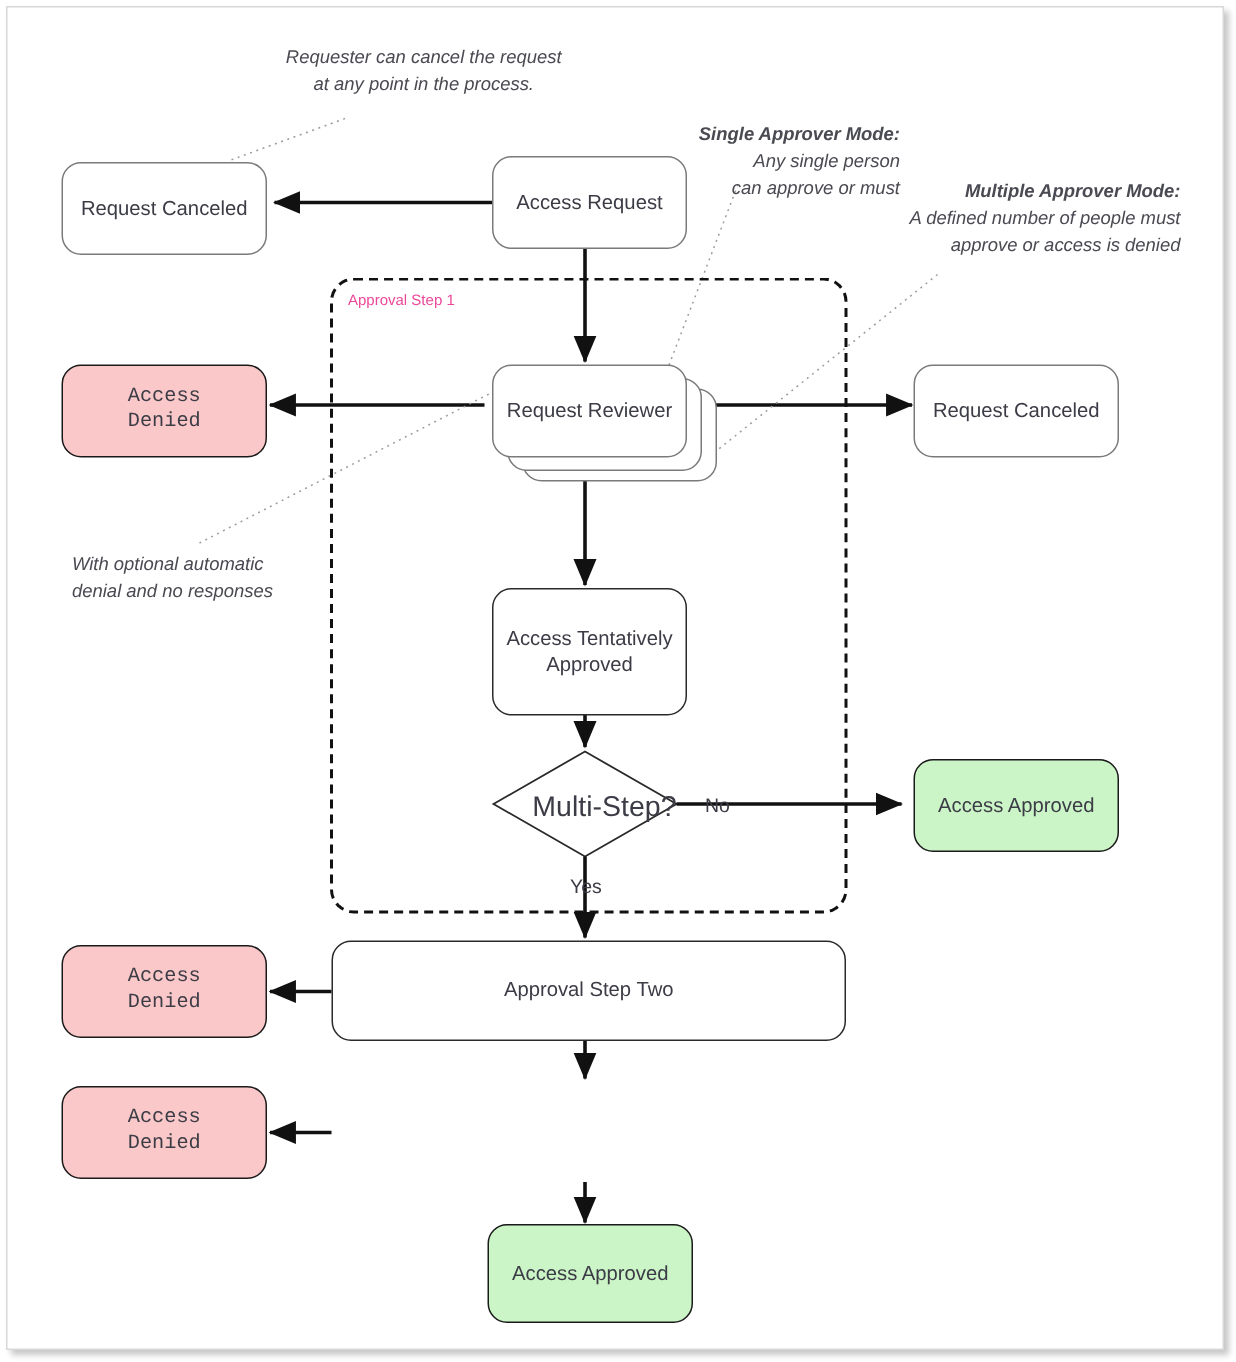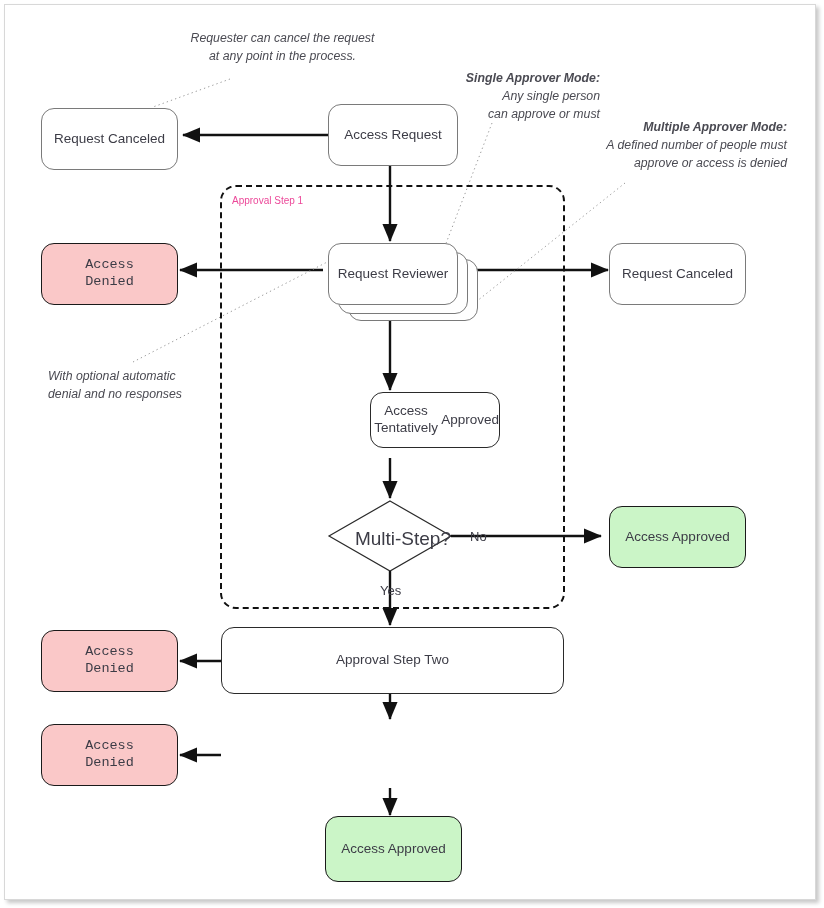--- a/index.html
+++ b/index.html
@@ -208,21 +208,21 @@
     <div class="stack-card" style="left:343px; top:254px; width:130px; height:62px;"></div>
     <div class="stack-card" style="left:333px; top:247px; width:130px; height:62px;"></div>
     <div class="node gray-border" style="left:323px; top:238px; width:130px; height:62px;">
       <span>Request Reviewer</span>
     </div>
 
     <div class="node gray-border" style="left:604px; top:238px; width:137px; height:62px;">
       <span>Request Canceled</span>
     </div>
 
-    <div class="node thin-border tentative" style="left:323px; top:387px; width:130px; height:56px; flex-direction:row;margin-left:42px;">
+    <div class="node thin-border tentative" style="left:323px; top:387px; width:130px; height:85px; flex-direction:column;">
       <span>Access Tentatively</span>
       <span>Approved</span>
     </div>
 
     <div id="diamond-label" style="left:324px; top:523px; width:122px;">Multi-Step?</div>
 
     <div class="node dark-border approved" style="left:604px; top:501px; width:137px; height:62px;">
       <span>Access Approved</span>
     </div>
 
@@ -246,21 +246,21 @@
     </div>
 
     <div class="edge-label" style="left:465px; top:524px;">No</div>
     <div class="edge-label" style="left:375px; top:578px;">Yes</div>
 
     <div class="annot ctr" style="left:170px; top:25px; width:215px;">
       <div>Requester can cancel the request</div>
       <div>at any point in the process.</div>
     </div>
 
-    <div class="annot rgt" style="left:420px; top:65px; width:175px;">
+    <div class="annot rgt" style="left:420px; top:76px; width:175px;">
       <div class="hdr">Single Approver Mode:</div>
       <div>Any single person</div>
       <div>can approve or must</div>
     </div>
 
     <div class="annot lft" style="left:43px; top:363px; width:200px;">
       <div>With optional automatic</div>
       <div>denial and no responses</div>
     </div>
 

